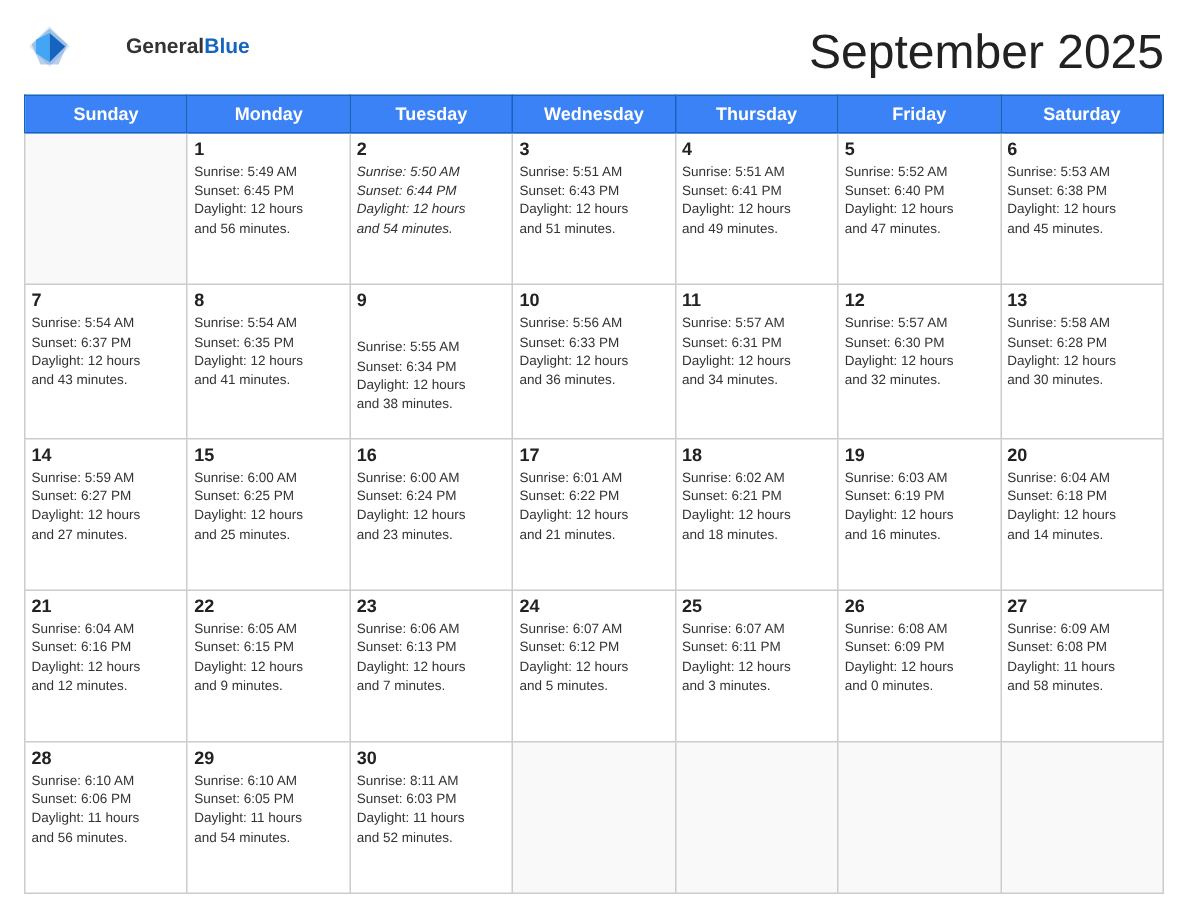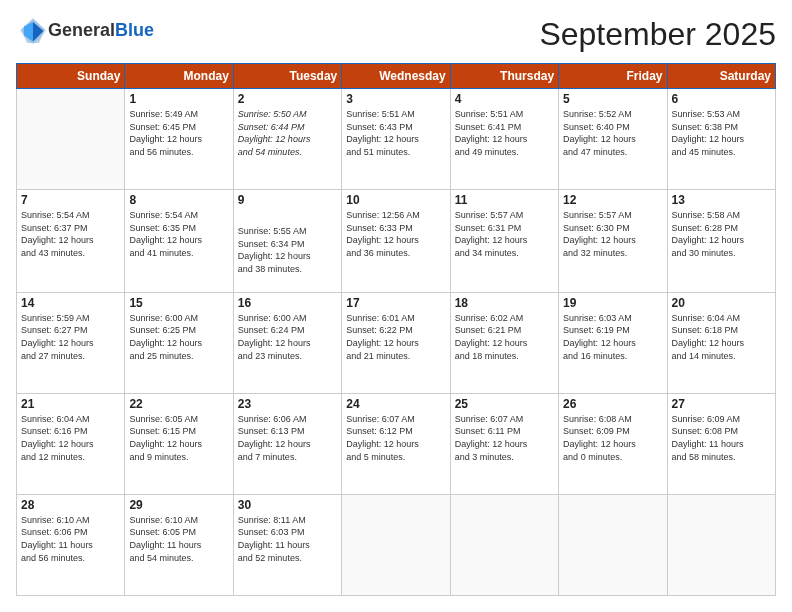--- a/index.html
+++ b/index.html
@@ -45,26 +45,26 @@
       color: #444;
     }
     .calendar {
       flex: 1;
       border: 1px solid #ccc;
       border-collapse: collapse;
       width: 100%;
       table-layout: fixed;
     }
     .calendar th {
-      background: #c2410c;
+      background: #3b82f6;
       color: #fff;
       font-size: 12px;
       font-weight: bold;
       padding: 5px 4px;
-      text-align: right;
+      text-align: center;
       border: 1px solid #1565c0;
     }
     .calendar td {
       border: 1px solid #ccc;
       vertical-align: top;
       padding: 3px 4px;
       font-size: 9.5px;
       color: #333;
       width: calc(100% / 7);
       height: 88px;
@@ -91,21 +91,21 @@
 <div class="page">
   <div class="header">
     <div class="logo">
       <svg class="logo-icon" viewBox="0 0 40 40">
         <polygon points="20,2 38,20 20,38 2,20" fill="#1565c0" opacity="0.15"></polygon>
         <polygon points="20,4 36,18 28,36 12,36 4,18" fill="#1565c0" opacity="0.3"></polygon>
         <polygon points="20,8 34,20 20,34" fill="#1565c0"></polygon>
         <polygon points="8,14 20,8 20,34 8,26" fill="#42a5f5"></polygon>
       </svg>
       <div>
-        <div style="font-size:18px;font-weight:bold;color:#333;line-height:1.1;">
+        <div style="font-size:14px;font-weight:bold;color:#333;line-height:1.1;margin-left:36px;">
           <span>General</span><span style="color:#1565c0;">Blue</span>
         </div>
       </div>
     </div>
     <div class="title-block">
       <div class="month-year">September 2025</div>
     </div>
   </div>
 
   <table class="calendar">
@@ -183,21 +183,21 @@
           </td>
           <td>
             <span class="day-num">9</span>
             <div class="day-info" style="white-space: pre-line; margin-top: 18px;">Sunrise: 5:55 AM
 Sunset: 6:34 PM
 Daylight: 12 hours
 and 38 minutes.</div>
           </td>
           <td>
             <span class="day-num">10</span>
-            <div class="day-info" style="white-space: pre-line;">Sunrise: 12:56 AM
+            <div class="day-info" style="white-space: pre-line;">Sunrise: 5:56 AM
 Sunset: 6:33 PM
 Daylight: 12 hours
 and 36 minutes.</div>
           </td>
           <td>
             <span class="day-num">11</span>
             <div class="day-info" style="white-space: pre-line;">Sunrise: 5:57 AM
 Sunset: 6:31 PM
 Daylight: 12 hours
 and 34 minutes.</div>

